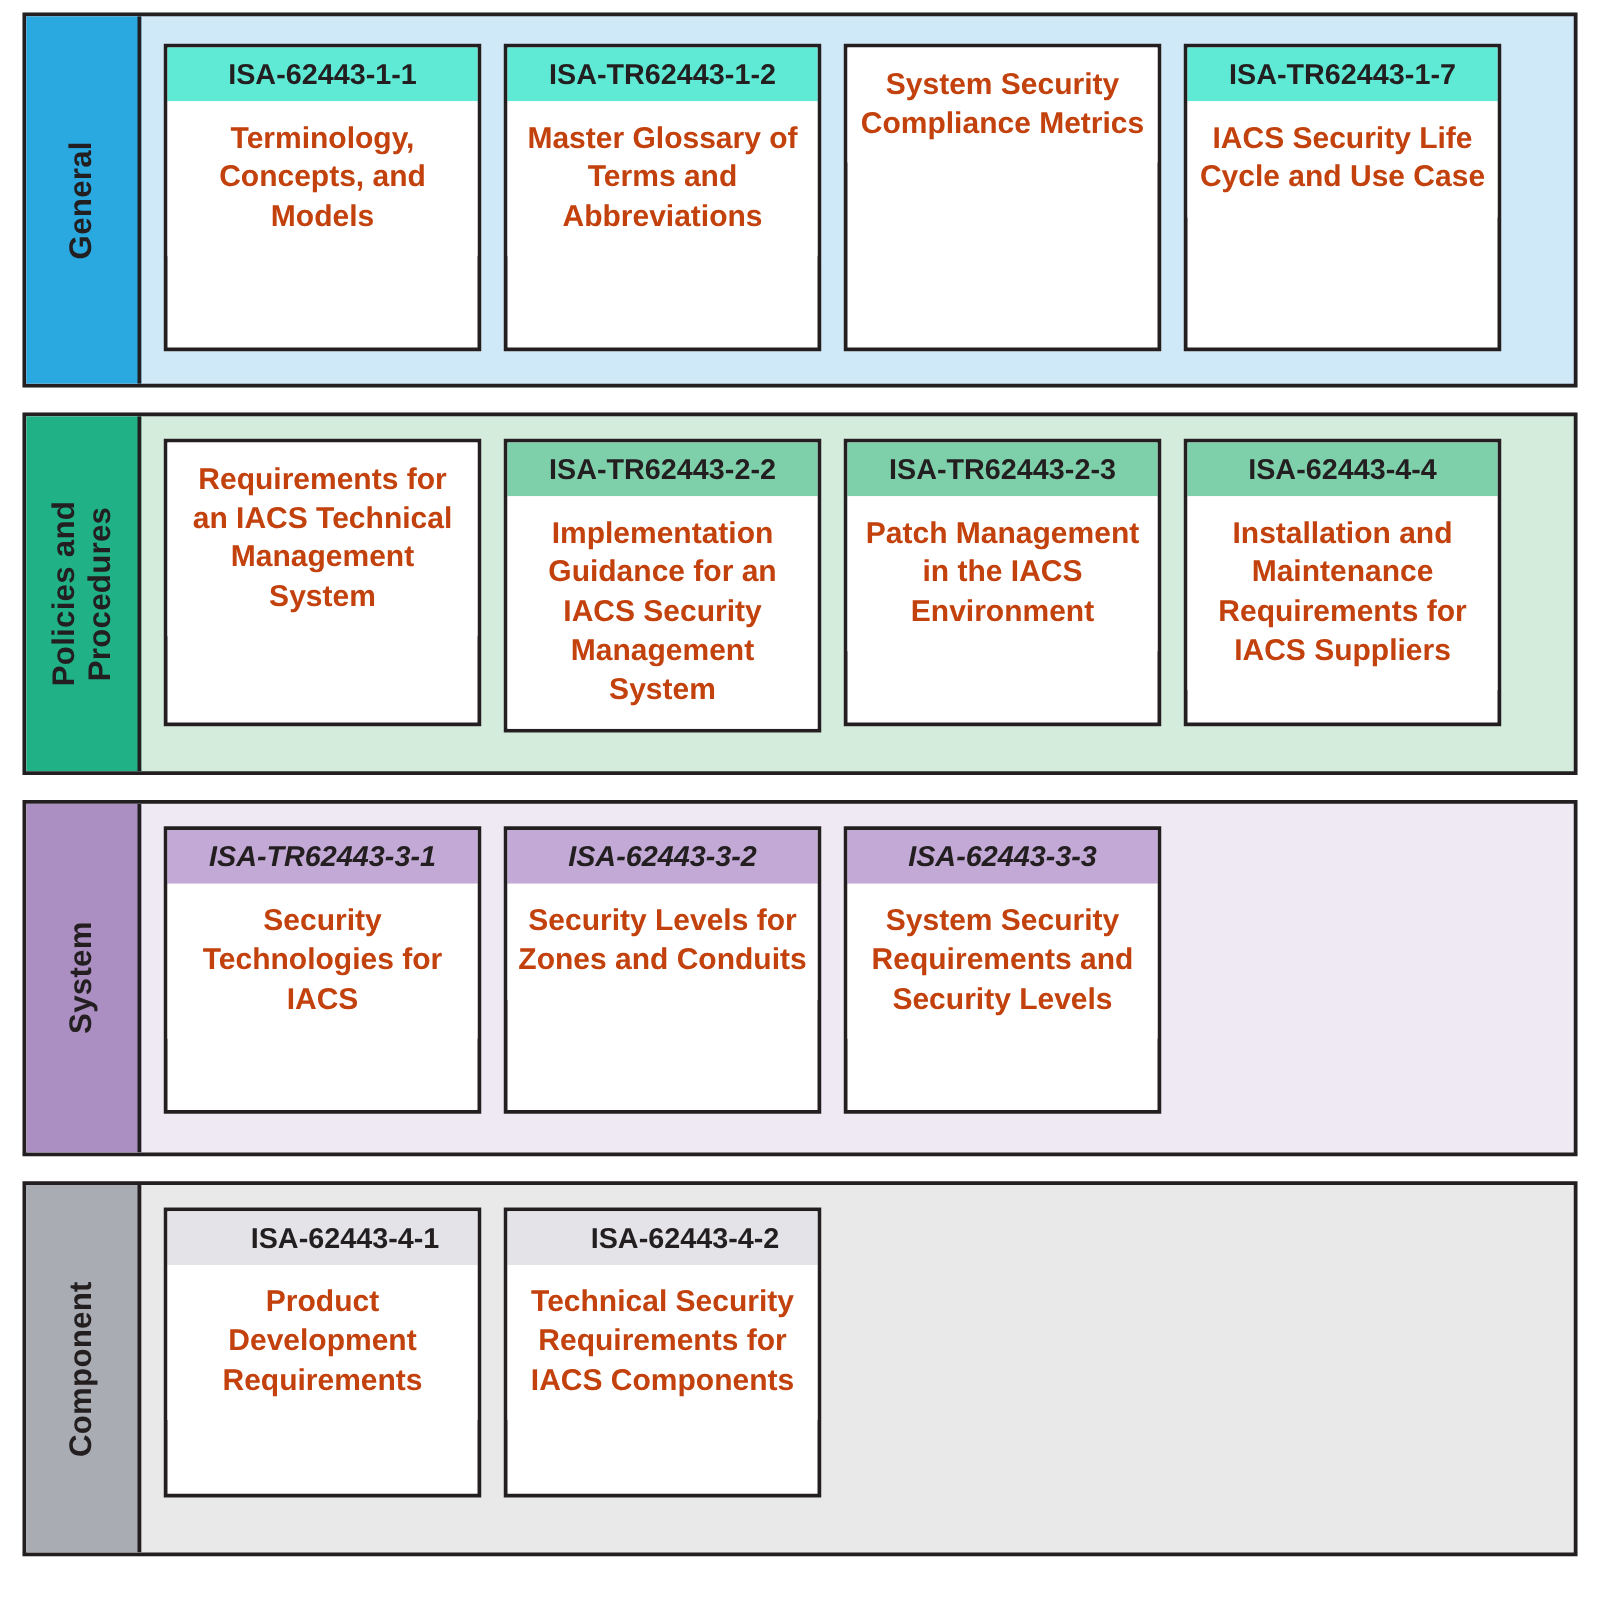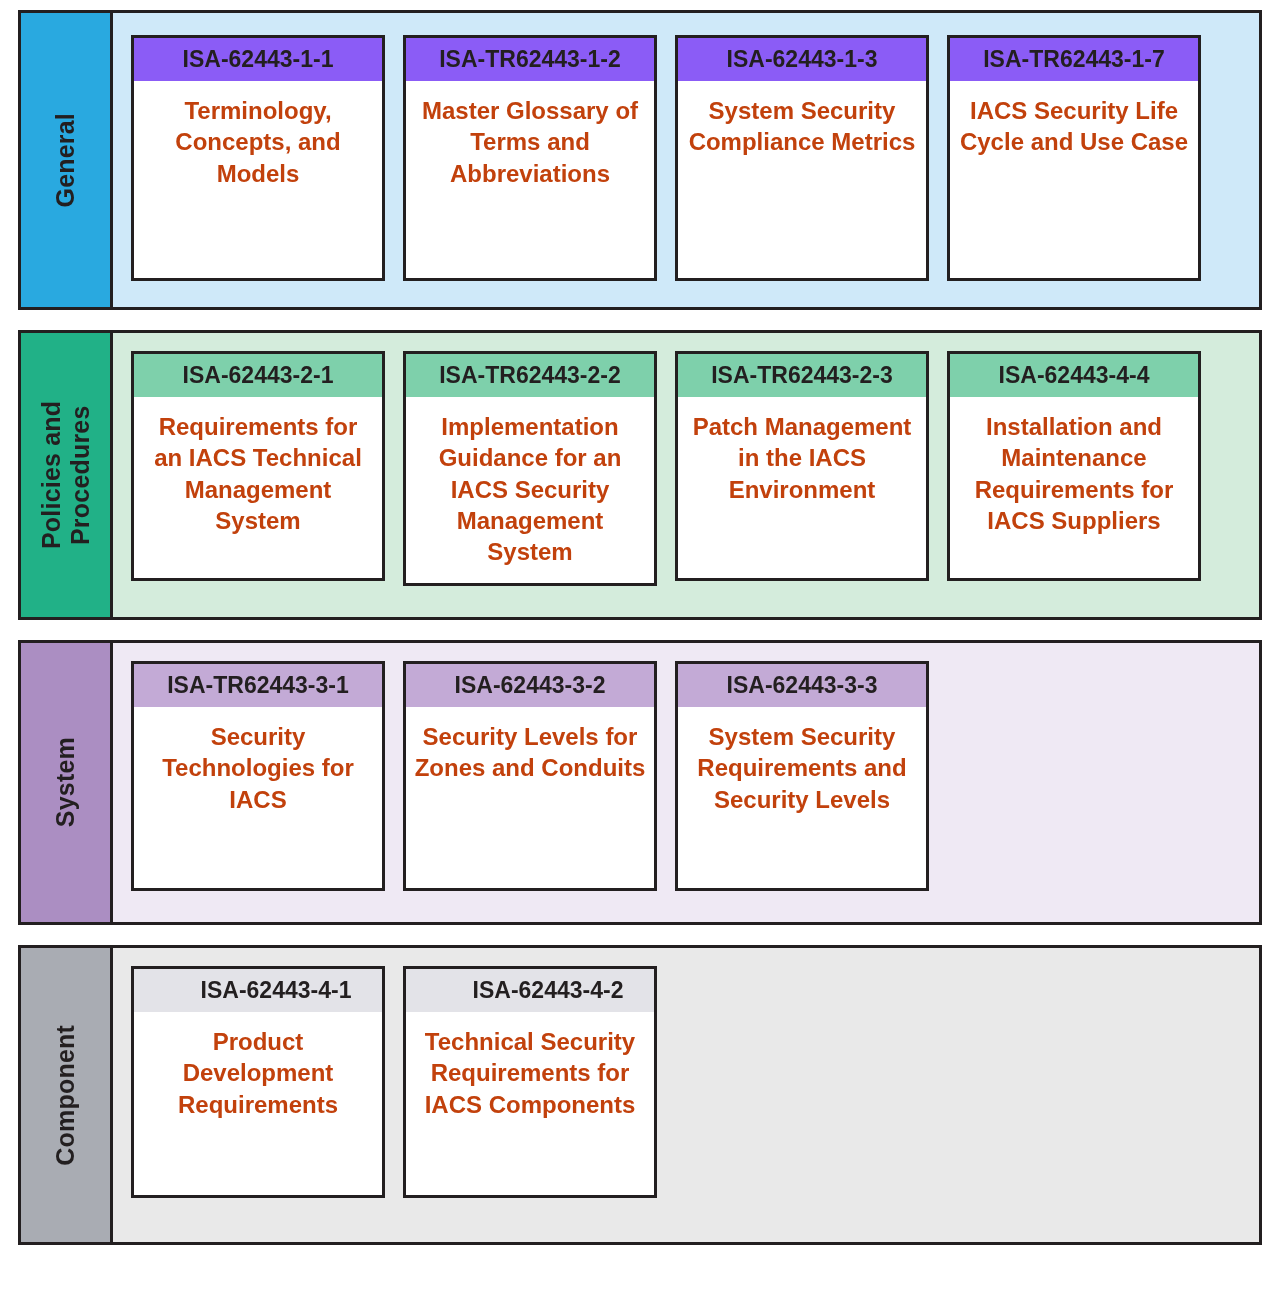--- a/index.html
+++ b/index.html
@@ -78,34 +78,34 @@
     color: #c2410c;
     text-align: center;
     line-height: 1.3;
     padding: 14px 8px 16px 8px;
     background: #ffffff;
   }
 
   
   .band-general { background: #cfe9f9; }
   .band-general .band-label { background: #29a9e0; }
-  .band-general .doc-code { background: #8b5cf6; }
+  .band-general .doc-code { background: #5eead4; }
   .band-general .doc-card { min-height: 246px; }
   .band-general .band-body { padding-top: 22px; padding-bottom: 22px; }
 
   
   .band-policies { background: #d4ecdc; }
   .band-policies .band-label { background: #21b187; }
   .band-policies .doc-code { background: #7ed0ab; }
   .band-policies .doc-card { min-height: 230px; }
 
   
   .band-system { background: #efe9f4; }
   .band-system .band-label { background: #ab8ec2; }
-  .band-system .doc-code { background: #c3aad6; }
+  .band-system .doc-code { background: #c3aad6; font-style: italic; }
   .band-system .doc-card { min-height: 230px; }
 
   
   .band-component { background: #e9e9e9; }
   .band-component .band-label { background: #a9acb3; }
   .band-component .doc-code { background: #e3e3e8; padding-left: 40px; }
   .band-component .doc-card { min-height: 232px; }
 
   .band-general  { height: 300px; }
   .band-policies { height: 290px; }
@@ -124,37 +124,35 @@
     <div class="band-body">
       <div class="doc-card">
         <div class="doc-code">ISA-62443-1-1</div>
         <div class="doc-title">Terminology, Concepts, and Models</div>
       </div>
       <div class="doc-card">
         <div class="doc-code">ISA-TR62443-1-2</div>
         <div class="doc-title">Master Glossary of Terms and Abbreviations</div>
       </div>
       <div class="doc-card">
-        <div class="doc-code">ISA-62443-1-3</div>
         <div class="doc-title">System Security Compliance Metrics</div>
       </div>
       <div class="doc-card">
         <div class="doc-code">ISA-TR62443-1-7</div>
         <div class="doc-title">IACS Security Life Cycle and Use Case</div>
       </div>
     </div>
   </div>
 
   <div class="band band-policies">
     <div class="band-label">
       <span>Policies and Procedures</span>
     </div>
     <div class="band-body">
       <div class="doc-card">
-        <div class="doc-code">ISA-62443-2-1</div>
         <div class="doc-title">Requirements for an IACS Technical Management System</div>
       </div>
       <div class="doc-card">
         <div class="doc-code">ISA-TR62443-2-2</div>
         <div class="doc-title">Implementation Guidance for an IACS Security Management System</div>
       </div>
       <div class="doc-card">
         <div class="doc-code">ISA-TR62443-2-3</div>
         <div class="doc-title">Patch Management in the IACS Environment</div>
       </div>

